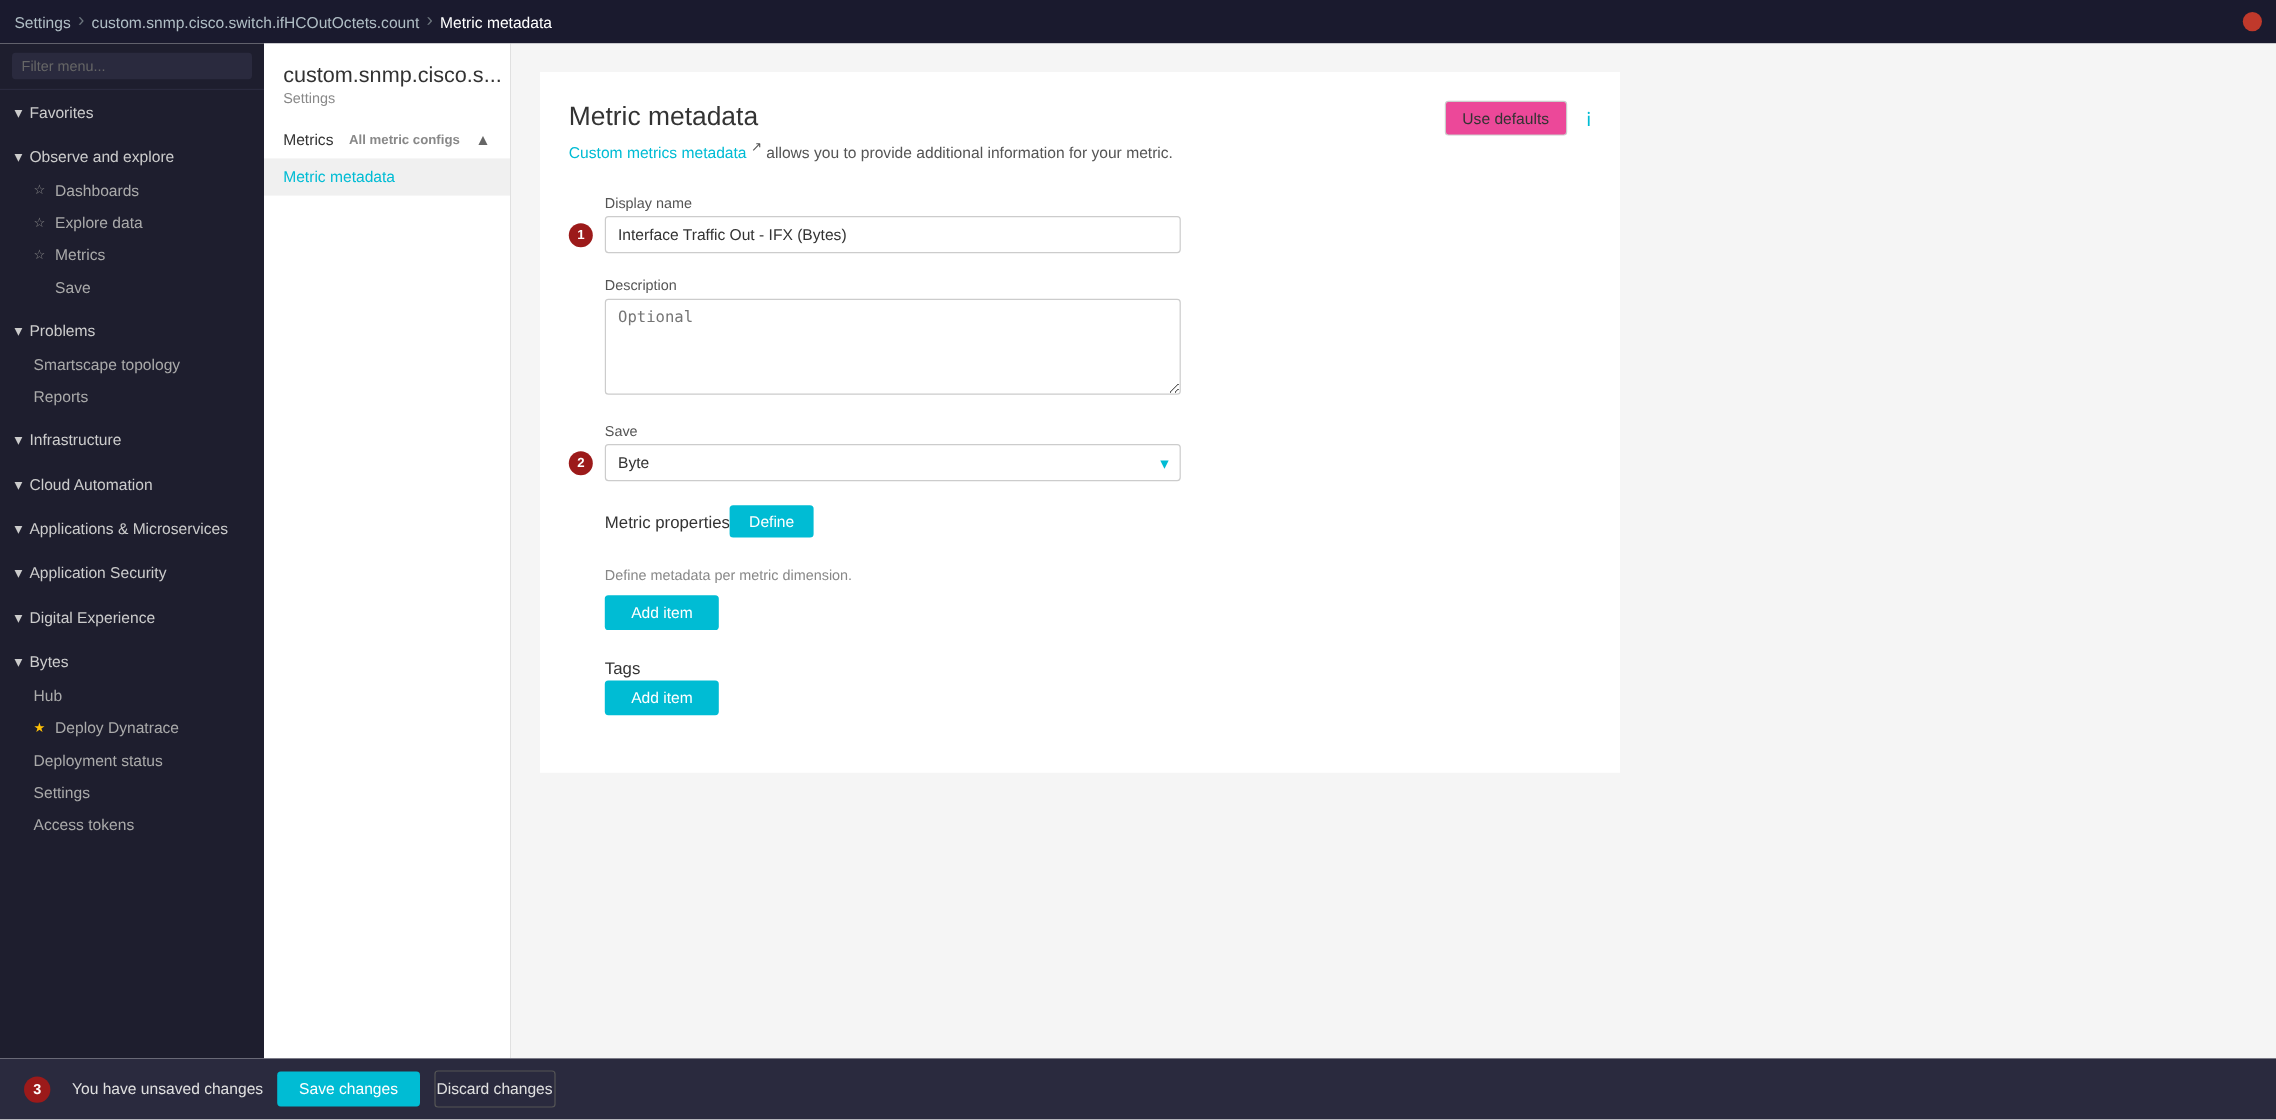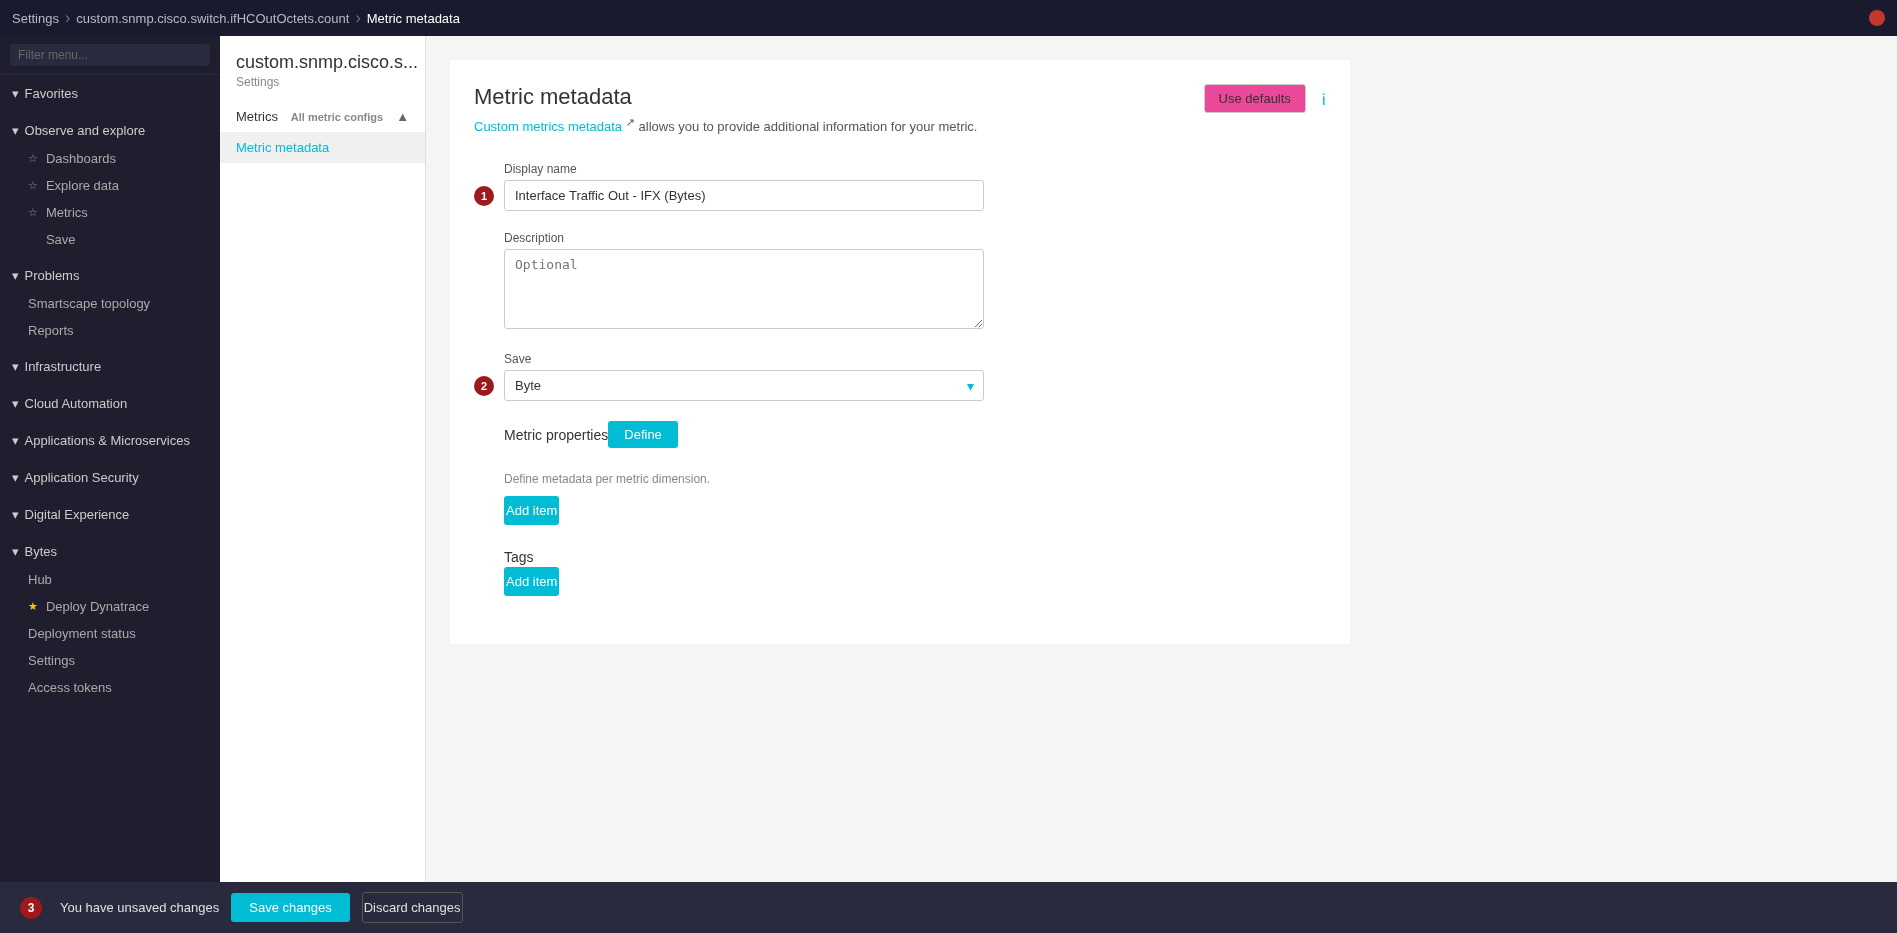--- a/index.html
+++ b/index.html
@@ -265,21 +265,21 @@
     }
     .section-block-subtitle {
       font-size: 12px;
       color: #888;
       margin-bottom: 10px;
     }
     .btn-add-item {
       background: #00bcd4;
       color: #fff;
       border: none;
-      padding: 7px 2px;
+      padding: 7px 22px;
       border-radius: 3px;
       font-size: 13px;
       cursor: pointer;
     }
 
     
     .use-defaults-btn {
       background: #ec4899;
       border: 1px solid #ccc;
       padding: 6px 14px;

